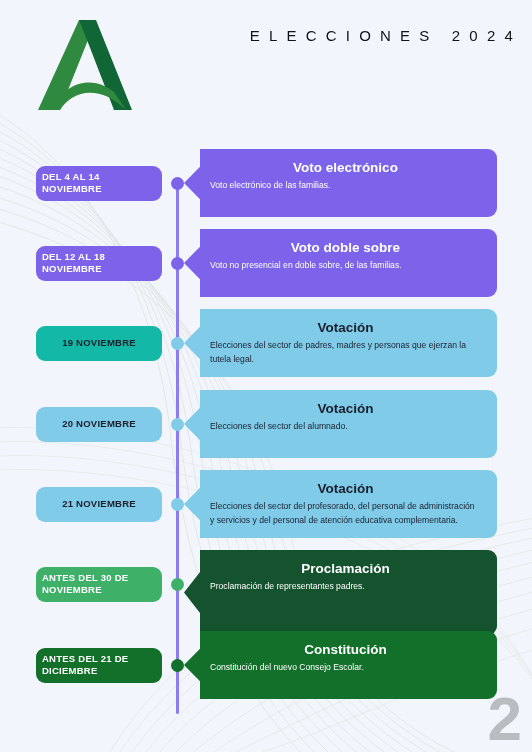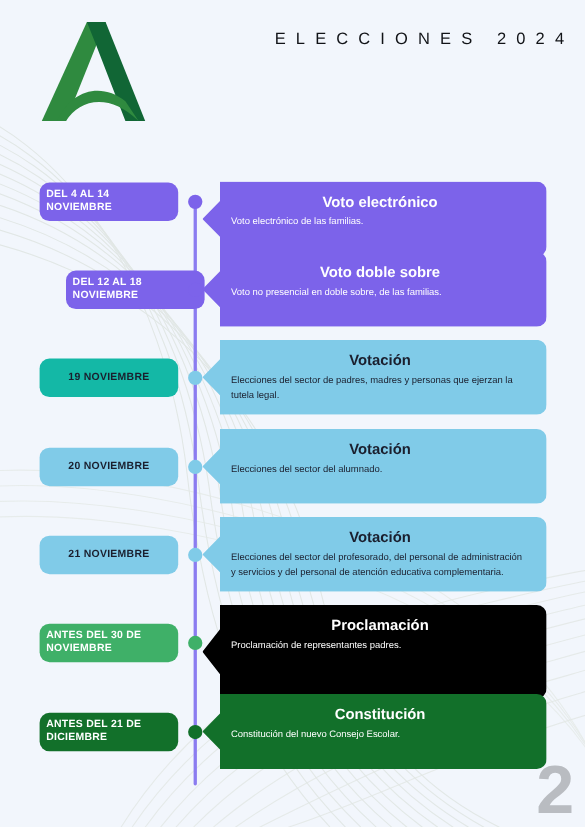--- a/index.html
+++ b/index.html
@@ -217,27 +217,27 @@
     <div id="kicker">ELECCIONES 2024</div>
   </div>
 </header>
 
 <section id="timeline">
   <div id="timeline-axis"></div>
 
 <div class="tl-row" style="top: 18px; height: 68px;">
       <div class="tl-pill" style="background: rgb(124, 99, 234); color: rgb(255, 255, 255); height: 35px; top: 16.5px;">DEL 4 AL 14 NOVIEMBRE</div>
       <div class="tl-dot" style="background: rgb(124, 99, 234); top: 27.5px;"></div>
-      <div class="tl-card" style="background: rgb(124, 99, 234); color: rgb(255, 255, 255); height: 68px; top: 0px; clip-path: polygon(0px 50%, 16px 26%, 16px 0px, 100% 0px, 100% 100%, 16px 100%, 16px 74%); margin-top: 16px;">
+      <div class="tl-card" style="background: rgb(124, 99, 234); color: rgb(255, 255, 255); height: 68px; top: 0px; clip-path: polygon(0px 50%, 16px 26%, 16px 0px, 100% 0px, 100% 100%, 16px 100%, 16px 74%);">
         <div class="tl-card-title">Voto electrónico</div>
         <div class="tl-card-desc">Voto electrónico de las familias.</div>
       </div>
     </div>
     <div class="tl-row" style="top: 98px; height: 68px;">
-      <div class="tl-pill" style="background: rgb(124, 99, 234); color: rgb(255, 255, 255); height: 35px; top: 16.5px; margin-left: 24px;">DEL 12 AL 18 NOVIEMBRE</div>
+      <div class="tl-pill" style="background: rgb(124, 99, 234); color: rgb(255, 255, 255); height: 35px; top: 16.5px;">DEL 12 AL 18 NOVIEMBRE</div>
       <div class="tl-dot" style="background: rgb(124, 99, 234); top: 27.5px;"></div>
       <div class="tl-card" style="background: rgb(124, 99, 234); color: rgb(255, 255, 255); height: 68px; top: 0px; clip-path: polygon(0px 50%, 16px 26%, 16px 0px, 100% 0px, 100% 100%, 16px 100%, 16px 74%);">
         <div class="tl-card-title">Voto doble sobre</div>
         <div class="tl-card-desc">Voto no presencial en doble sobre, de las familias.</div>
       </div>
     </div>
     <div class="tl-row" style="top: 178px; height: 68px;">
       <div class="tl-pill" style="background: #14b8a6; color: rgb(26, 31, 46); height: 35px; top: 16.5px;">19 NOVIEMBRE</div>
       <div class="tl-dot" style="background: rgb(128, 203, 232); top: 27.5px;"></div>
       <div class="tl-card" style="background: rgb(128, 203, 232); color: rgb(26, 31, 46); height: 68px; top: 0px; clip-path: polygon(0px 50%, 16px 26%, 16px 0px, 100% 0px, 100% 100%, 16px 100%, 16px 74%);">
@@ -257,21 +257,21 @@
       <div class="tl-pill" style="background: rgb(128, 203, 232); color: rgb(26, 31, 46); height: 35px; top: 16.5px;">21 NOVIEMBRE</div>
       <div class="tl-dot" style="background: rgb(128, 203, 232); top: 27.5px;"></div>
       <div class="tl-card" style="background: rgb(128, 203, 232); color: rgb(26, 31, 46); height: 68px; top: 0px; clip-path: polygon(0px 50%, 16px 26%, 16px 0px, 100% 0px, 100% 100%, 16px 100%, 16px 74%);">
         <div class="tl-card-title">Votación</div>
         <div class="tl-card-desc">Elecciones del sector del profesorado, del personal de administración y servicios y del personal de atención educativa complementaria.</div>
       </div>
     </div>
     <div class="tl-row" style="top: 419px; height: 68px;">
       <div class="tl-pill" style="background: rgb(63, 176, 104); color: rgb(255, 255, 255); height: 35px; top: 16.5px;">ANTES DEL 30 DE NOVIEMBRE</div>
       <div class="tl-dot" style="background: rgb(63, 176, 104); top: 27.5px;"></div>
-      <div class="tl-card" style="background: #000000; color: rgb(255, 255, 255); height: 85px; top: 0px; clip-path: polygon(0px 50%, 16px 26%, 16px 0px, 100% 0px, 100% 100%, 16px 100%, 16px 74%);">
+      <div class="tl-card" style="background: #14532d; color: rgb(255, 255, 255); height: 85px; top: 0px; clip-path: polygon(0px 50%, 16px 26%, 16px 0px, 100% 0px, 100% 100%, 16px 100%, 16px 74%);">
         <div class="tl-card-title">Proclamación</div>
         <div class="tl-card-desc">Proclamación de representantes padres.</div>
       </div>
     </div>
     <div class="tl-row" style="top: 500px; height: 68px;">
       <div class="tl-pill" style="background: rgb(18, 112, 42); color: rgb(255, 255, 255); height: 35px; top: 16.5px;">ANTES DEL 21 DE DICIEMBRE</div>
       <div class="tl-dot" style="background: rgb(18, 112, 42); top: 27.5px;"></div>
       <div class="tl-card" style="background: rgb(18, 112, 42); color: rgb(255, 255, 255); height: 68px; top: 0px; clip-path: polygon(0px 50%, 16px 26%, 16px 0px, 100% 0px, 100% 100%, 16px 100%, 16px 74%);">
         <div class="tl-card-title">Constitución</div>
         <div class="tl-card-desc">Constitución del nuevo Consejo Escolar.</div>

